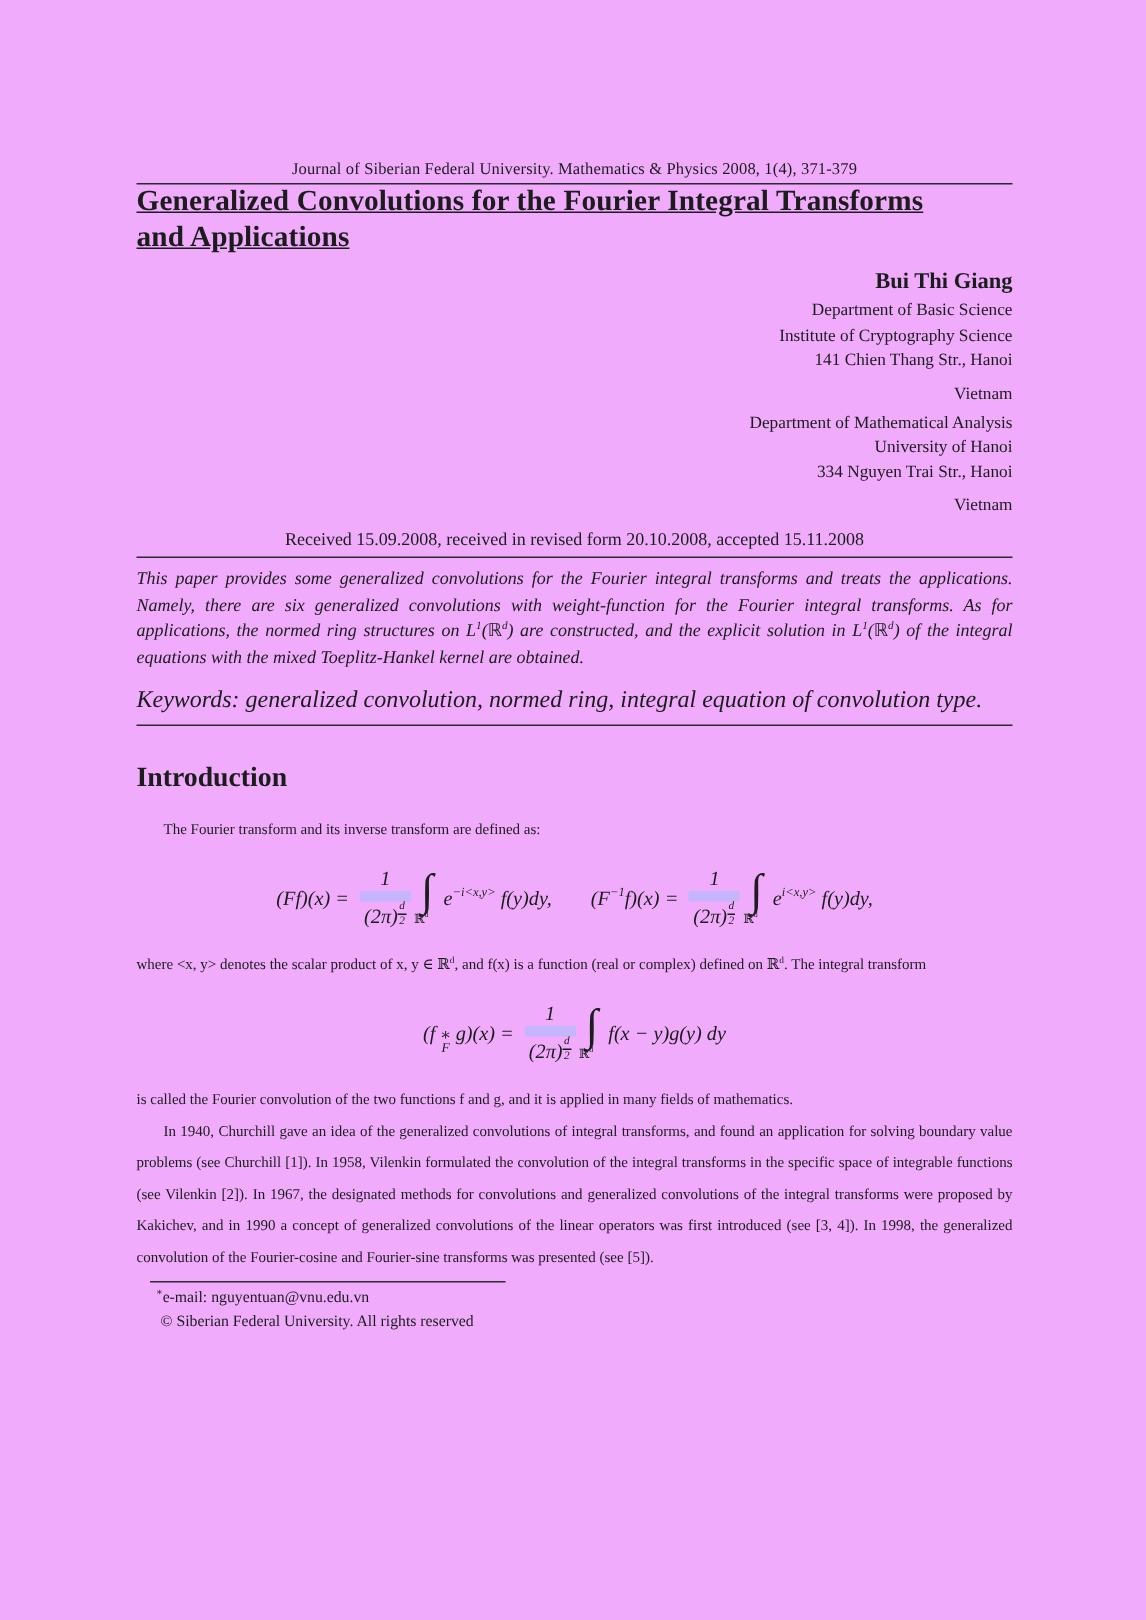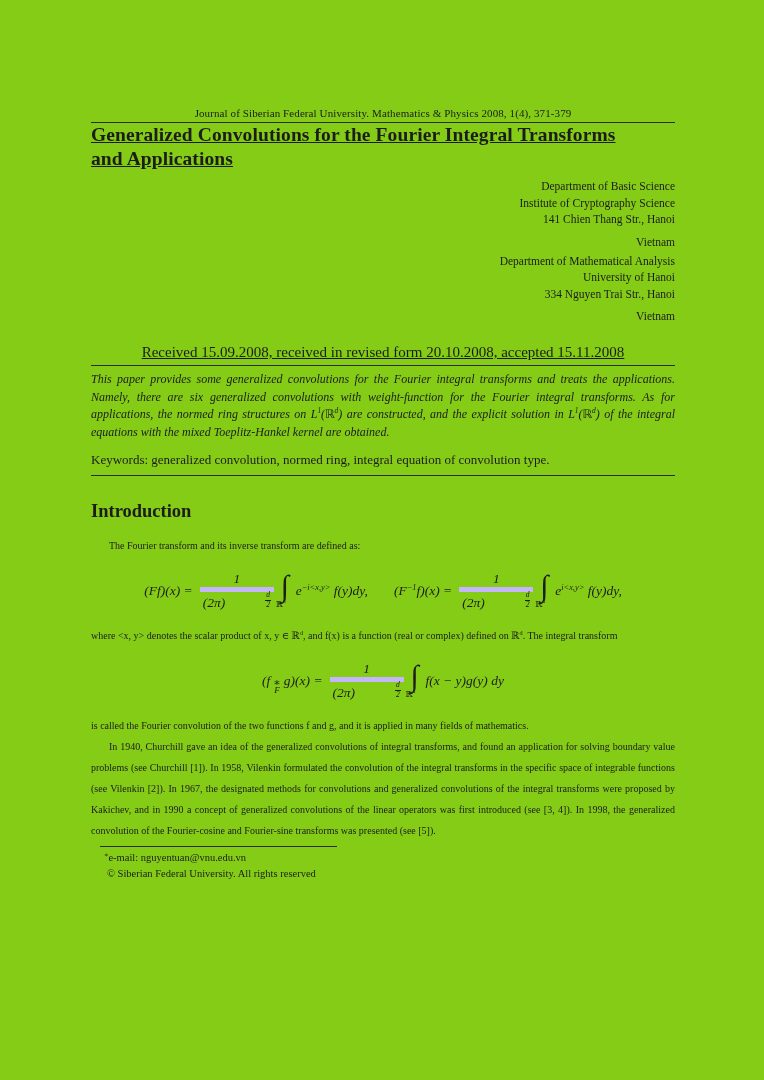--- a/index.html
+++ b/index.html
@@ -3,21 +3,21 @@
 <meta charset="utf-8">
 <style>
   * { margin:0; padding:0; box-sizing:border-box; }
   html,body { background:#ffffff; }
   body {
     width:764px; height:1080px;
     font-family:"Liberation Serif","DejaVu Serif","DejaVu Sans",serif;
     color:#1c1c1c;
     -webkit-font-smoothing:antialiased;
   }
-  .page { position:relative; width:764px; height:1080px; overflow:hidden; background:#84cc16; }
+  .page { position:relative; width:764px; height:1080px; overflow:hidden; background:#f0abfc; }
   .content { position:absolute; left:91px; top:0; width:584px; }
 
   .journal-header { padding-top:107px; text-align:center; font-size:11px; letter-spacing:0.1px; }
   .rule { border:none; border-top:1.3px solid #2b2b2b; height:0; }
   .rule-header { margin-top:3px; }
 
   .udc { margin-top:29px; font-size:12.5px; }
 
   .paper-title {
     margin-top:0; max-width:556px;
@@ -25,27 +25,27 @@
     letter-spacing:0.1px;
     text-decoration:underline;
   }
 
   .authors { margin-top:7px; text-align:right; }
   .author-name { font-size:15px; font-weight:700; line-height:21px; margin-top:4px; }
   .author-name sup { font-size:60%; }
   .aff-line { font-size:11.5px; line-height:16.5px; }
   .country { font-size:11.5px; line-height:16px; margin-top:6px; margin-bottom:3px; }
 
-  .received { margin-top:20px; text-align:center; font-size:15px;text-decoration:underline; }
+  .received { margin-top:7px; text-align:center; font-size:12px; }
   .rule-abstract-top { margin-top:4px; }
   .abstract {
     margin-top:5px; font-size:12px; font-style:italic;
     line-height:17.5px; text-align:justify;
   }
-  .keywords { margin-top:11px; font-size:13px; }
+  .keywords { margin-top:11px; font-size:16px; font-style:italic; }
   .rule-abstract-bottom { margin-top:7px; }
 
   .section-heading { margin-top:25px; font-size:18.5px; font-weight:700; }
 
   .para { font-size:10px; line-height:21px; text-align:justify; }
   .para.indent { text-indent:18px; }
   .para-intro { margin-top:13px; text-align:left; }
 
   sup { font-size:62%; line-height:0; }
 
@@ -55,21 +55,21 @@
     font-style:italic; font-size:13.5px; margin:7px 0 6px 0; min-height:56px;
   }
   .eq-half { display:inline-flex; align-items:center; }
   .eq-gap { width:26px; }
   .m { white-space:pre; }
   .m-lhs { margin-right:5px; }
   .m-rhs { margin-left:3px; }
 
   .frac { display:inline-flex; flex-direction:column; align-items:center; margin:0 2px; vertical-align:middle; }
   .frac .num { padding:0 2px 1px 2px; line-height:1.15; }
-  .frac .den { border-top:5px solid #c4b5fd; padding:1px 3px 0 3px; display:inline-flex; align-items:flex-end; line-height:1.2;gap:40px; }
+  .frac .den { border-top:7px solid #c4b5fd; padding:1px 3px 0 3px; display:inline-flex; align-items:center; line-height:1.2; }
 
   .sfrac { display:inline-flex; flex-direction:column; align-items:center; font-size:7.5px; line-height:1.15; transform:translateY(-2px); font-style:italic; }
   .sfrac span:first-child { border-bottom:0.8px solid #1c1c1c; padding:0 1px; }
 
   .intblock { display:inline-flex; flex-direction:column; align-items:center; margin:0 3px 0 4px; }
   .int-sign { font-style:normal; font-size:30px; line-height:30px; transform:translateY(-1px); }
   .int-sub { font-size:8.5px; font-style:normal; margin-top:-3px; transform:translateX(-4px); }
 
   .starstack { display:inline-flex; flex-direction:column; align-items:center; line-height:0.8; transform:translateY(5px); margin:0 3px; }
   .starstack .star { font-style:normal; font-size:11px; }
@@ -91,20 +91,21 @@
   <div class="content">
 
     <div class="journal-header">Journal of Siberian Federal University. Mathematics &amp; Physics 2008, 1(4), 371-379</div>
     <hr class="rule rule-header">
 
 
     <h1 class="paper-title">Generalized Convolutions for the Fourier Integral Transforms and Applications</h1>
 
     <div class="authors">
       <div>
+        <div class="author-name">Bui Thi Giang</div>
         <div class="aff-line">Department of Basic Science</div>
         <div class="aff-line">Institute of Cryptography Science</div>
         <div class="aff-line">141 Chien Thang Str., Hanoi</div>
         <div class="country">Vietnam</div>
       </div>
       <div>
         <div class="aff-line">Department of Mathematical Analysis</div>
         <div class="aff-line">University of Hanoi</div>
         <div class="aff-line">334 Nguyen Trai Str., Hanoi</div>
         <div class="country">Vietnam</div>

